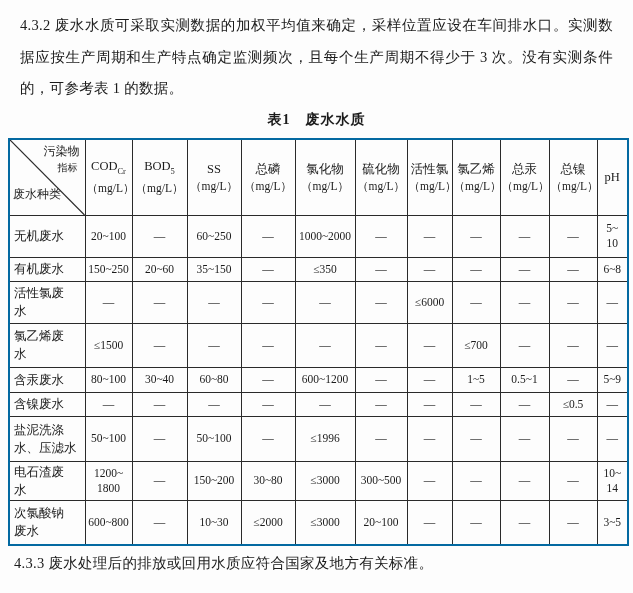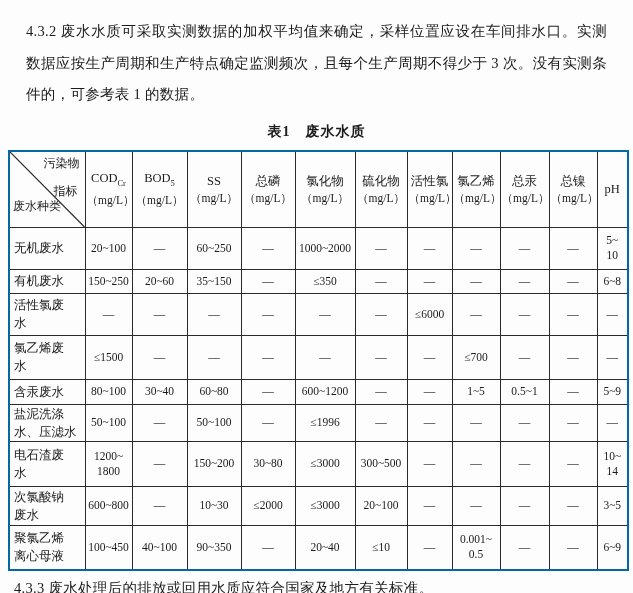--- a/index.html
+++ b/index.html
@@ -7,21 +7,21 @@
     position:relative;
     width:633px;height:593px;
     box-sizing:border-box;
     padding:2px 8px 0 8px;
     background:#fdfdfd;
     color:#1b1b1b;
     font-family:"Liberation Serif","DejaVu Serif",serif;
     overflow:hidden;
   }
   .para{
-    margin:12px;
+    margin:6px;
     padding:2px 6px 0 6px;
     font-size:14.5px;
     line-height:31.5px;
     text-align:justify;
     letter-spacing:0.3px;
   }
   .table-title{
     margin-top:3px;
     text-align:center;
     font-size:14px;
@@ -60,21 +60,21 @@
   tbody tr:nth-child(5){height:25px}
   tbody tr:nth-child(6){height:24px}
   tbody tr:nth-child(7){height:45px}
   tbody tr:nth-child(8){height:39px}
   tbody tr:nth-child(9){height:45px}
   tbody tr:nth-child(10){height:42px}
 
   th.corner{position:relative;padding:0;}
   th.corner svg{position:absolute;left:0;top:0;width:100%;height:100%;}
   .corner-top1{position:absolute;top:4px;right:5px;font-size:12px;}
-  .corner-top2{position:absolute;top:32px;right:7px;font-size:12px;}
+  .corner-top2{position:absolute;top:20px;right:7px;font-size:10px;}
   .corner-bottom{position:absolute;bottom:12px;left:3px;font-size:12px;font-family:Liberation Mono, monospace;}
 
   th.col-head .col-label{font-size:12.5px;line-height:17px;}
   th.col-head .col-label sub{font-size:8.5px;}
   th.col-head .col-unit{font-size:11.5px;line-height:16px;}
 
   tbody th.row-head{
     text-align:left;
     padding-left:4px;
     font-size:12.5px;
@@ -205,20 +205,34 @@
           <td>—</td>
           <td>600~1200</td>
           <td>—</td>
           <td>—</td>
           <td>1~5</td>
           <td>0.5~1</td>
           <td>—</td>
           <td>5~9</td>
         </tr>
         <tr>
+          <th class="row-head">含镍废水</th>
+          <td>—</td>
+          <td>—</td>
+          <td>—</td>
+          <td>—</td>
+          <td>—</td>
+          <td>—</td>
+          <td>—</td>
+          <td>—</td>
+          <td>—</td>
+          <td>≤0.5</td>
+          <td>—</td>
+        </tr>
+        <tr>
           <th class="row-head">盐泥洗涤
 水、压滤水</th>
           <td>50~100</td>
           <td>—</td>
           <td>50~100</td>
           <td>—</td>
           <td>≤1996</td>
           <td>—</td>
           <td>—</td>
           <td>—</td>
@@ -251,34 +265,18 @@
           <td>10~30</td>
           <td>≤2000</td>
           <td>≤3000</td>
           <td>20~100</td>
           <td>—</td>
           <td>—</td>
           <td>—</td>
           <td>—</td>
           <td>3~5</td>
         </tr>
-        <tr>
-          <th class="row-head">聚氯乙烯
-离心母液</th>
-          <td>100~450</td>
-          <td>40~100</td>
-          <td>90~350</td>
-          <td>—</td>
-          <td>20~40</td>
-          <td>≤10</td>
-          <td>—</td>
-          <td>0.001~
-0.5</td>
-          <td>—</td>
-          <td>—</td>
-          <td>6~9</td>
-        </tr>
       </tbody>
   </table>
 
   <p class="para-bottom">4.3.3 废水处理后的排放或回用水质应符合国家及地方有关标准。</p>
 
 </div>
 
 </body></html>

